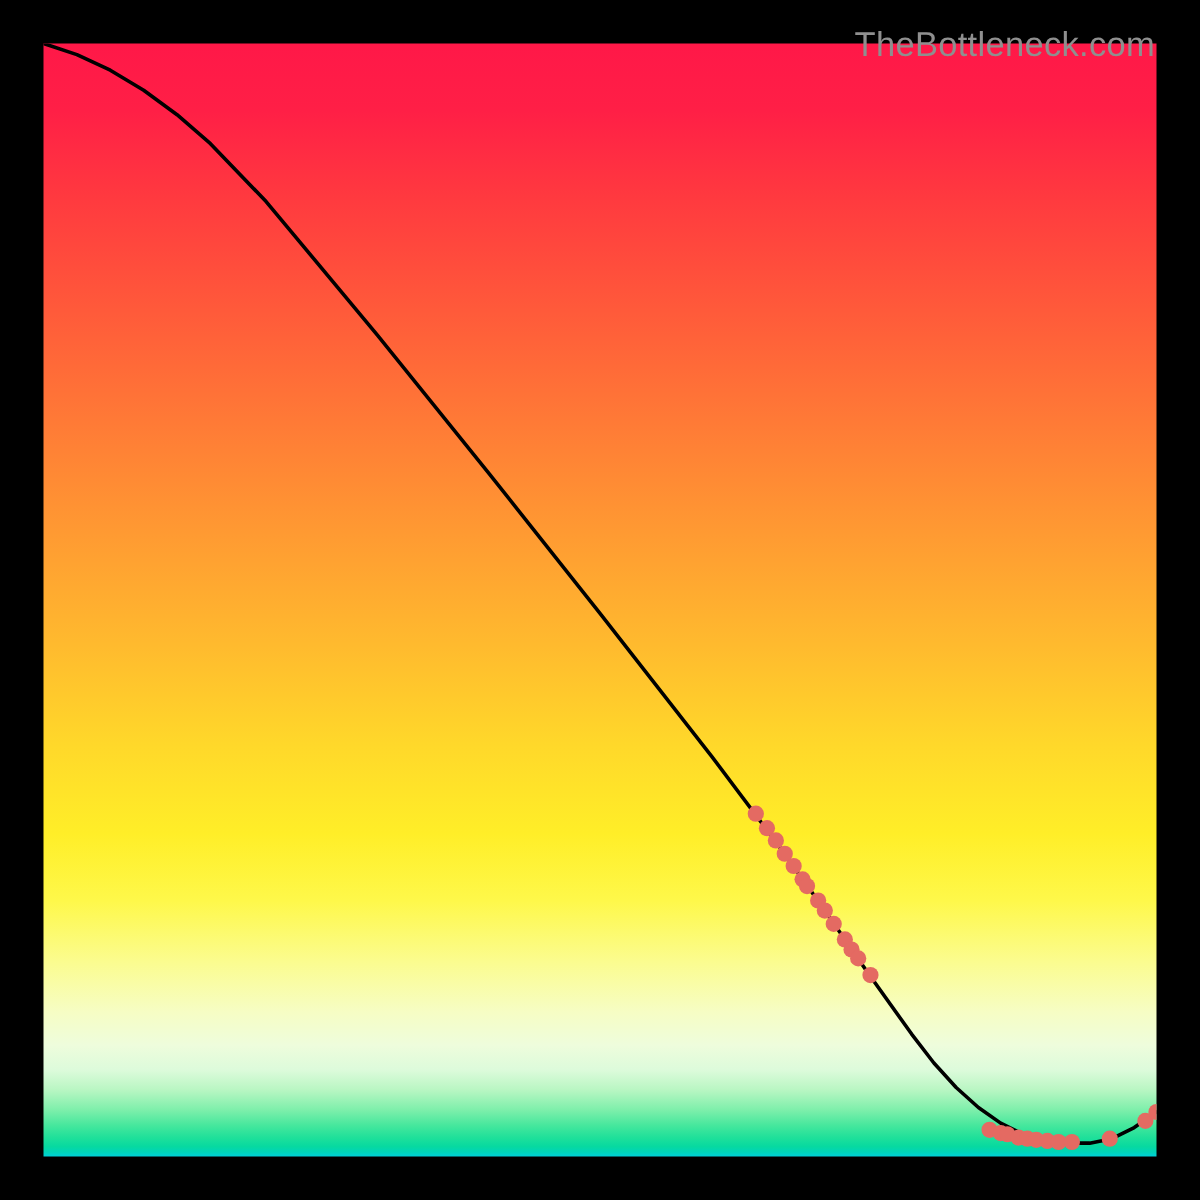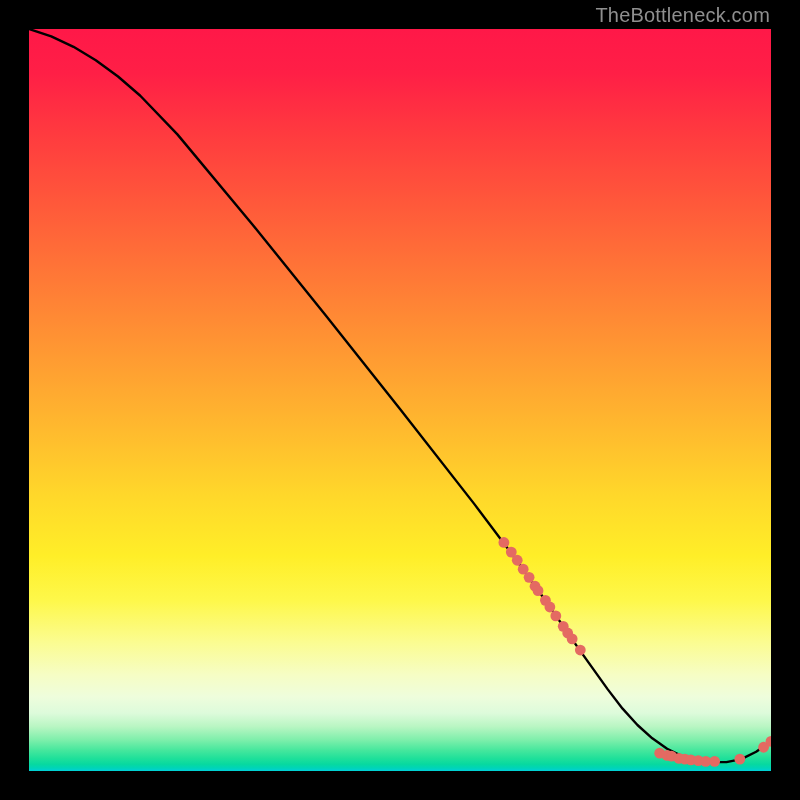--- a/index.html
+++ b/index.html
@@ -60,23 +60,23 @@
     position: absolute;
     left: 0;
     top: 0;
     width: 742px;
     height: 742px;
     pointer-events: none;
   }
   .watermark {
     position: absolute;
     right: 30px;
-    top: 4px;
+    top: 16px;
     color: #8f8f8f;
-    font-size: 20px;
+    font-size: 23px;
     font-weight: 500;
     letter-spacing: 0.2px;
     font-family: Arial, Helvetica, sans-serif;
   }
 </style>
 </head>
 <body>
 
 <div class="stage">
   <div class="plot">

